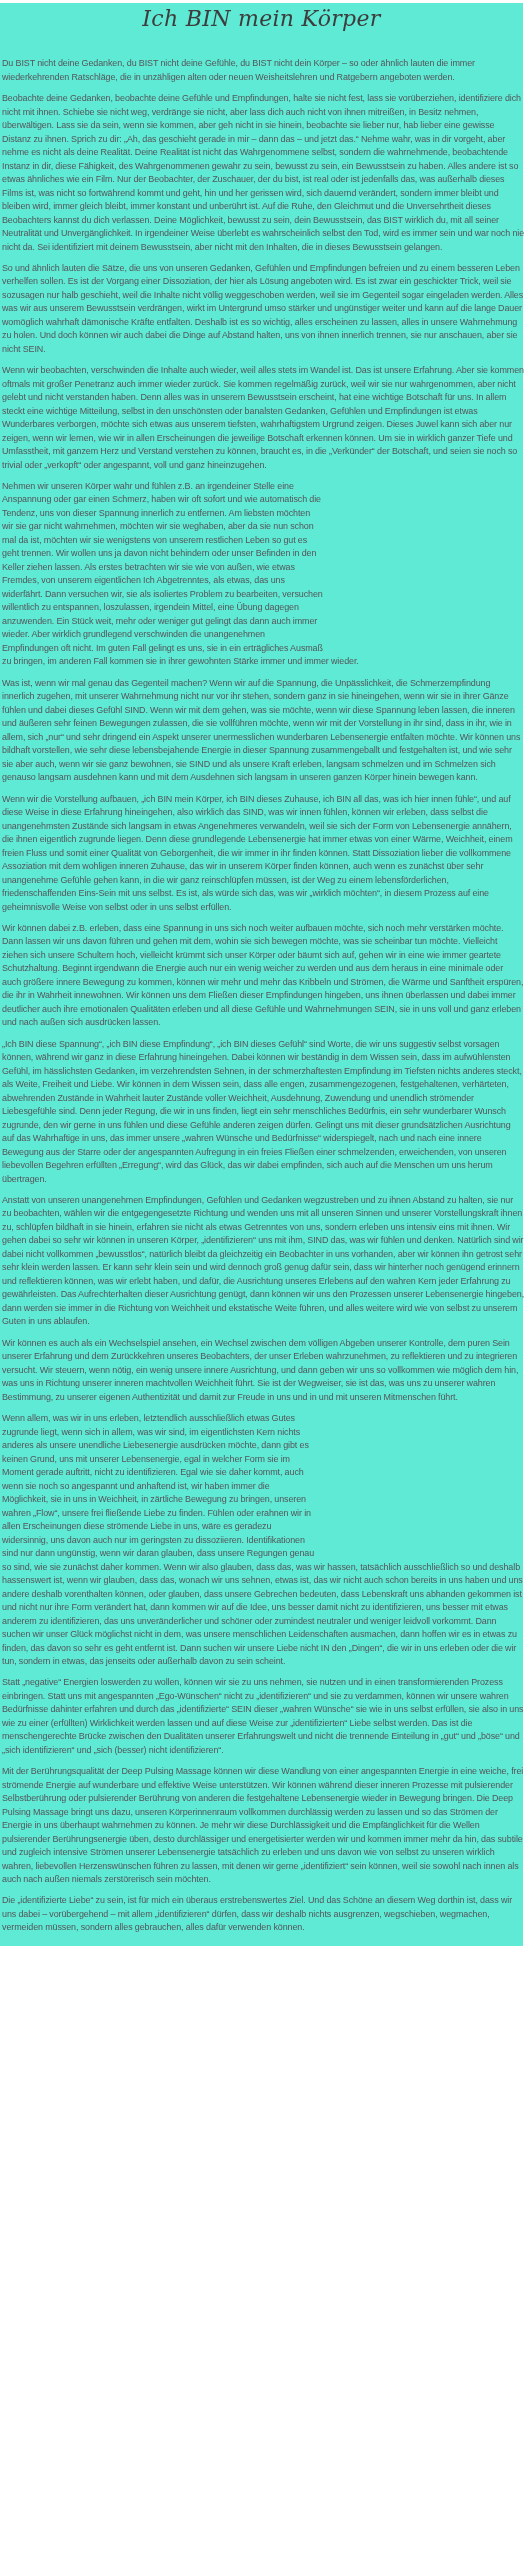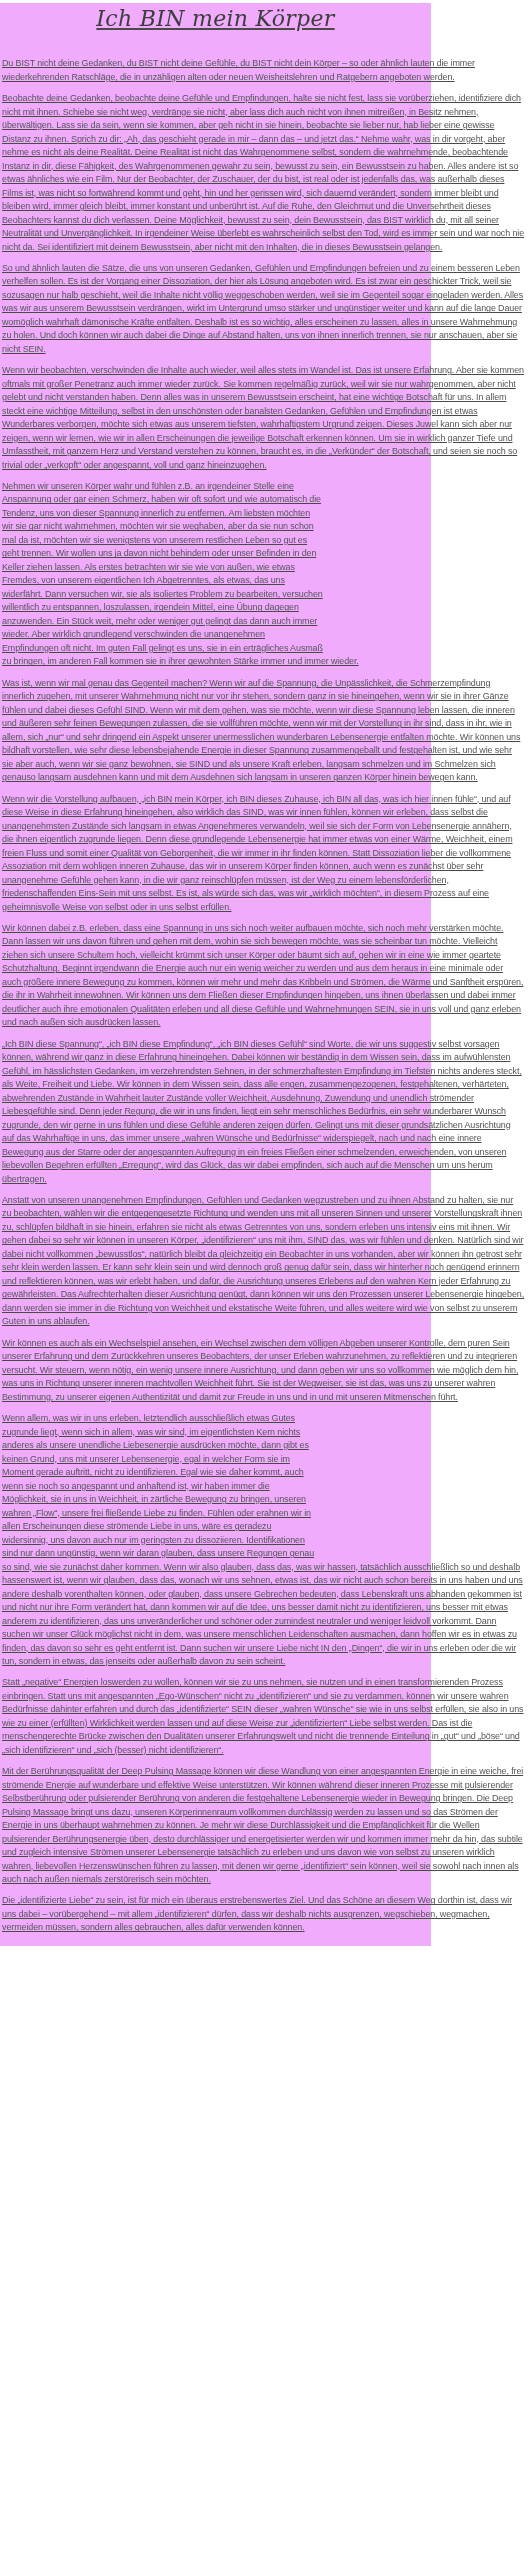--- a/index.html
+++ b/index.html
@@ -7,25 +7,24 @@
     margin: 0;
     padding: 0;
     background: #ffffff;
   }
   body {
     width: 530px;
     font-family: "Liberation Sans", "DejaVu Sans", sans-serif;
     color: #4a4a4a;
   }
   .page {
-    width: 431px;
+    width: 523px;
     box-sizing: border-box;
     padding: 0 2.4px 11px 2.4px;
-    background: #f0abfc;
-    text-decoration: underline;
+    background: #5eead4;
   }
   .doc-title {
     font-family: "DejaVu Serif", "Liberation Serif", serif;
     font-style: italic;
     font-weight: 400;
     font-size: 22px;
     line-height: 1.1;
     letter-spacing: 0.3px;
     color: #3d3d3d;
     text-align: center;

